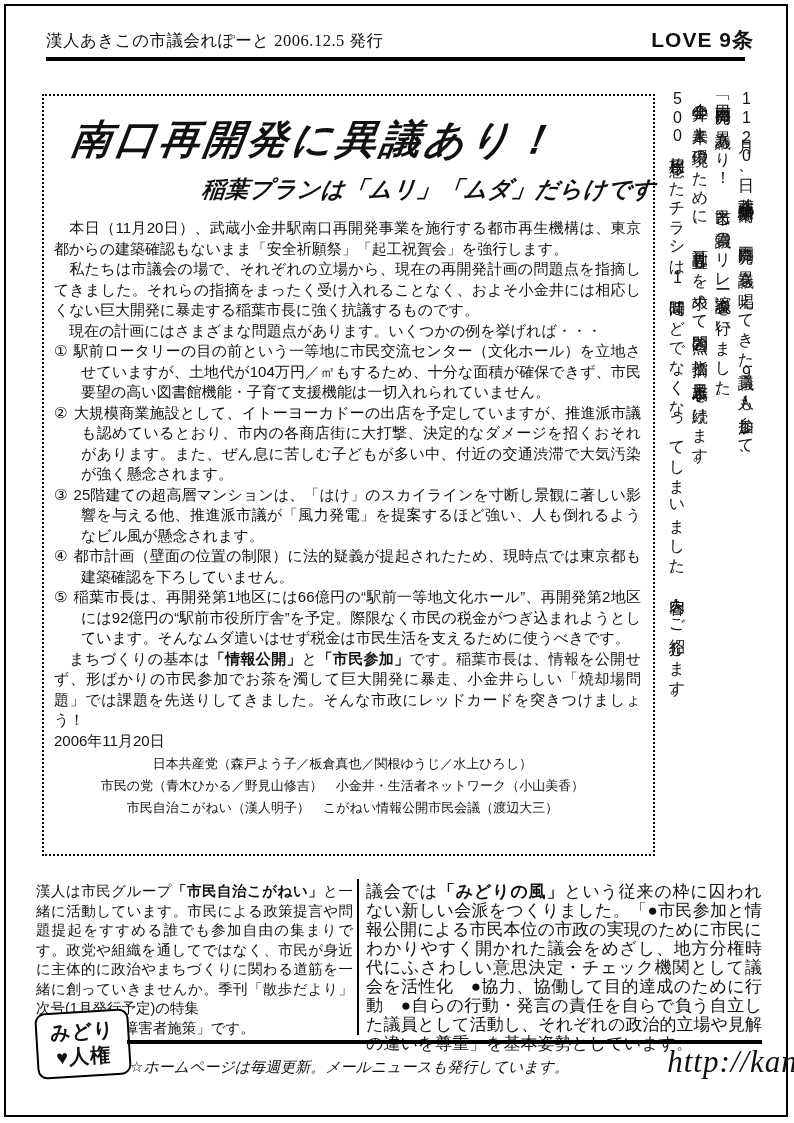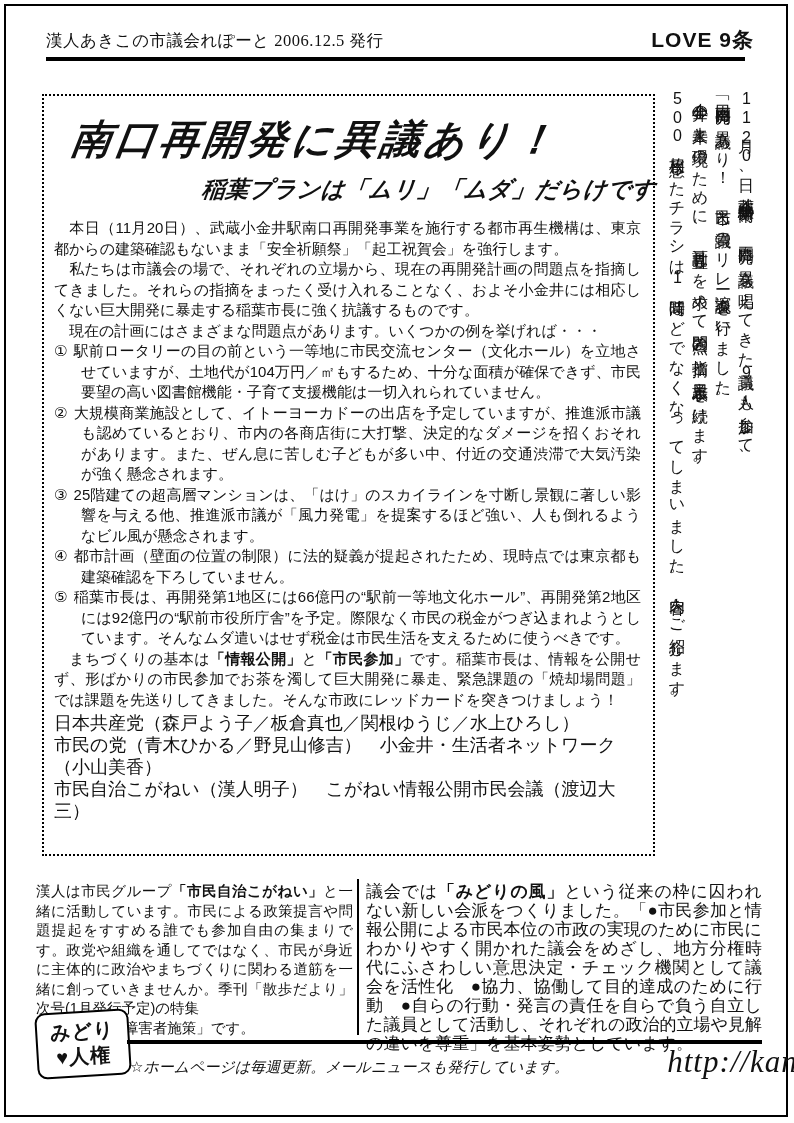--- a/index.html
+++ b/index.html
@@ -20,21 +20,21 @@
   .flyer-title{font-size:40px;font-weight:900;font-style:italic;letter-spacing:4px;
     margin:4px 0 0 18px;transform:skewX(-8deg);white-space:nowrap;}
   .flyer-subtitle{font-size:23px;font-weight:bold;font-style:italic;letter-spacing:.5px;
     margin:7px 0 0 148px;transform:skewX(-6deg);white-space:nowrap;}
   .flyer-body{margin-top:13px;font-size:15px;line-height:20.5px;text-align:justify;}
   .flyer-body p{margin:0;}
   .gap-top{margin-top:8px;}
   .issue{padding-left:27px;text-indent:-27px;}
   .issue-num{margin-right:6px;}
   .date-line{margin:8px 0 0 45px;}
-  .signatures{margin-top:2px;text-align:left;padding-right:10px;line-height:22px;font-size:18px;}
+  .signatures{margin-top:2px;text-align:center;padding-right:10px;line-height:22px;font-size:13px;}
   .b{font-weight:bold;}
   
   .sidebar{position:absolute;top:90px;left:656px;width:102px;height:770px;
     writing-mode:vertical-rl;font-size:16px;line-height:23px;letter-spacing:1.5px;}
   .sidebar p{margin:0;}
   .ud{text-orientation:upright;}
   
   .bottom-left{position:absolute;left:36px;top:882px;width:317px;
     font-size:14.5px;line-height:19.5px;text-align:justify;}
   .bottom-left-last{text-align:left;}
@@ -69,21 +69,22 @@
     <p>　本日（11月20日）、武蔵小金井駅南口再開発事業を施行する都市再生機構は、東京都からの建築確認もないまま「安全祈願祭」「起工祝賀会」を強行します。</p>
     <p>　私たちは市議会の場で、それぞれの立場から、現在の再開発計画の問題点を指摘してきました。それらの指摘をまったく受け入れることなく、およそ小金井には相応しくない巨大開発に暴走する稲葉市長に強く抗議するものです。</p>
     <p class="gap-top">　現在の計画にはさまざまな問題点があります。いくつかの例を挙げれば・・・</p>
     <div>
       <p class="issue"><span class="issue-num">①</span><span>駅前ロータリーの目の前という一等地に市民交流センター（文化ホール）を立地させていますが、土地代が104万円／㎡もするため、十分な面積が確保できず、市民要望の高い図書館機能・子育て支援機能は一切入れられていません。</span></p>
       <p class="issue"><span class="issue-num">②</span><span>大規模商業施設として、イトーヨーカドーの出店を予定していますが、推進派市議も認めているとおり、市内の各商店街に大打撃、決定的なダメージを招くおそれがあります。また、ぜん息に苦しむ子どもが多い中、付近の交通渋滞で大気汚染が強く懸念されます。</span></p>
       <p class="issue"><span class="issue-num">③</span><span>25階建ての超高層マンションは、「はけ」のスカイラインを寸断し景観に著しい影響を与える他、推進派市議が「風力発電」を提案するほど強い、人も倒れるようなビル風が懸念されます。</span></p>
       <p class="issue"><span class="issue-num">④</span><span>都市計画（壁面の位置の制限）に法的疑義が提起されたため、現時点では東京都も建築確認を下ろしていません。</span></p>
       <p class="issue"><span class="issue-num">⑤</span><span>稲葉市長は、再開発第1地区には66億円の“駅前一等地文化ホール”、再開発第2地区には92億円の“駅前市役所庁舎”を予定。際限なく市民の税金がつぎ込まれようとしています。そんなムダ遣いはせず税金は市民生活を支えるために使うべきです。</span></p>
     </div>
-    <p class="gap-top"><span>　まちづくりの基本は</span><span class="b">「情報公開」</span><span>と</span><span class="b">「市民参加」</span><span>です。稲葉市長は、情報を公開せず、形ばかりの市民参加でお茶を濁して巨大開発に暴走、緊急課題の「焼却場問題」では課題を先送りしてきました。そんな市政にレッドカードを突きつけましょう！</span></p>
+    <p class="gap-top"><span>　まちづくりの基本は</span><span class="b">「情報公開」</span><span>と</span><span class="b">「市民参加」</span><span>です。稲葉市長は、情報を公開せず、形ばかりの市民参加でお茶を濁して巨大開発に暴走、小金井らしい「焼却場問題」では課題を先送りしてきました。そんな市政にレッドカードを突きつけましょう！</span></p>
+    <p class="date-line">2006年11月20日</p>
     <div class="signatures">
       <div>日本共産党（森戸よう子／板倉真也／関根ゆうじ／水上ひろし）</div>
       <div>市民の党（青木ひかる／野見山修吉）　小金井・生活者ネットワーク（小山美香）</div>
       <div>市民自治こがねい（漢人明子）　こがねい情報公開市民会議（渡辺大三）</div>
     </div>
   </div>
 </div>
 
 <div class="sidebar upright-digits">
   <p><span class="ud">11</span>月<span class="ud">20</span>日、武蔵小金井駅南口で、再開発に異議を唱えてきた議員<span class="ud">9</span>人も参加して、</p>

